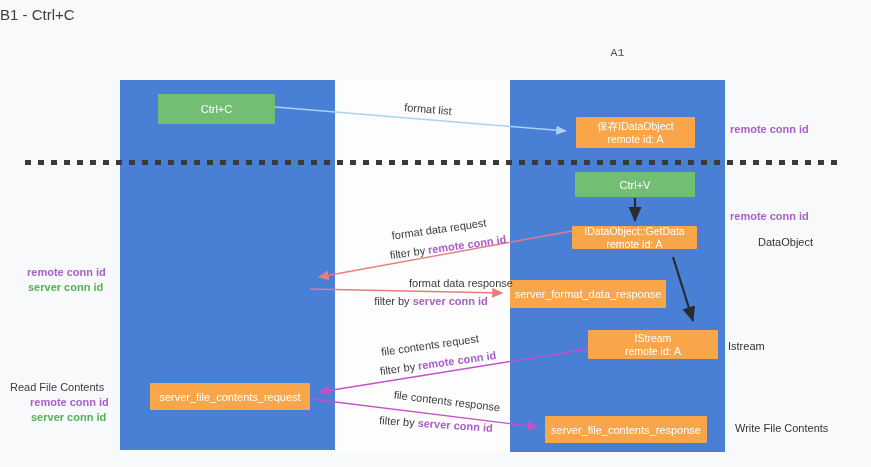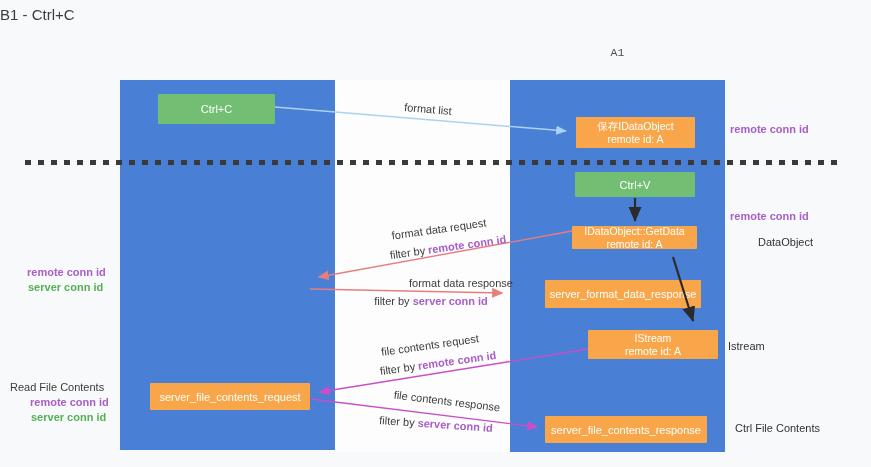--- a/index.html
+++ b/index.html
@@ -85,21 +85,21 @@
   <div class="node green single" style="left:575px;top:172px;width:120px;height:25px;">
     <span>Ctrl+V</span>
   </div>
 
   <div class="node orange" style="left:572px;top:226px;width:125px;height:23px;">
     <div class="l1">IDataObject::GetData</div>
     <div class="l2">remote id: A</div>
   </div>
 
 
-  <div class="node orange single" style="left:510px;top:280px;width:156px;height:28px;margin-left:35px;">
+  <div class="node orange single" style="left:510px;top:280px;width:156px;height:28px;">
     <span>server_format_data_response</span>
   </div>
 
   <div class="node orange" style="left:588px;top:330px;width:130px;height:29px;">
     <div class="l1">IStream</div>
     <div class="l2">remote id: A</div>
   </div>
 
   <div class="node orange single" style="left:545px;top:416px;width:162px;height:27px;">
     <span>server_file_contents_response</span>
@@ -154,21 +154,21 @@
 
   <div class="mid-label" style="left:447px;top:401px;transform:translate(-50%,-50%) rotate(7deg);">file contents response</div>
   <div class="mid-label" style="left:436px;top:424px;transform:translate(-50%,-50%) rotate(4deg);">
     <span class="fb">filter by</span><span class="purple">server conn id</span>
   </div>
 
   <div class="side-label purple" style="left:730px;top:123px;">remote conn id</div>
   <div class="side-label purple" style="left:730px;top:210px;">remote conn id</div>
   <div class="side-label" style="left:758px;top:236px;">DataObject</div>
   <div class="side-label" style="left:728px;top:340px;">Istream</div>
-  <div class="side-label" style="left:735px;top:422px;">Ctrl File Contents</div>
+  <div class="side-label" style="left:735px;top:422px;">Write File Contents</div>
 
   <div class="side-label purple" style="left:27px;top:266px;">remote conn id</div>
   <div class="side-label greentxt" style="left:28px;top:281px;">server conn id</div>
 
   <div class="side-label" style="left:10px;top:381px;color:#3c3c3c;">Read File Contents</div>
   <div class="side-label purple" style="left:30px;top:396px;">remote conn id</div>
   <div class="side-label greentxt" style="left:31px;top:411px;">server conn id</div>
 
 </div>
 

